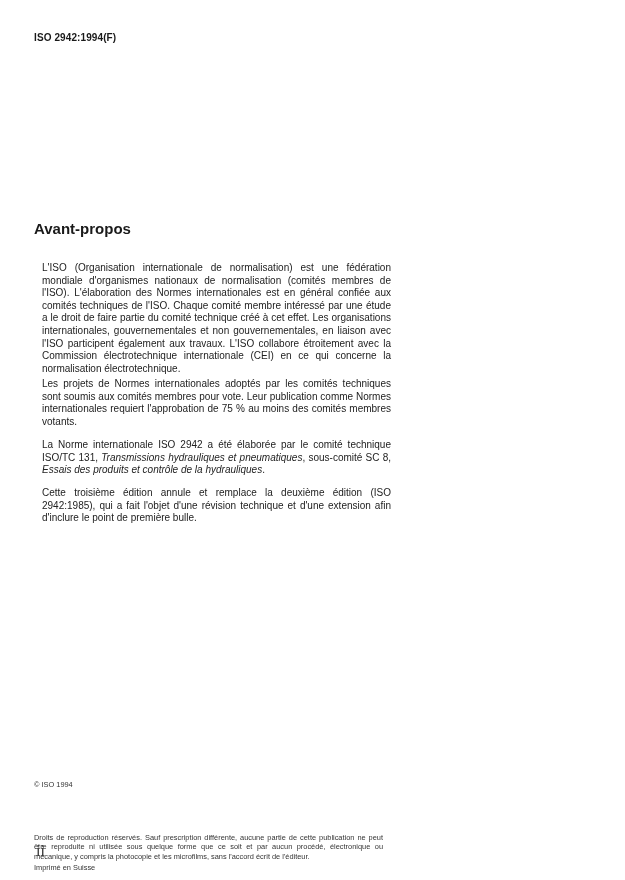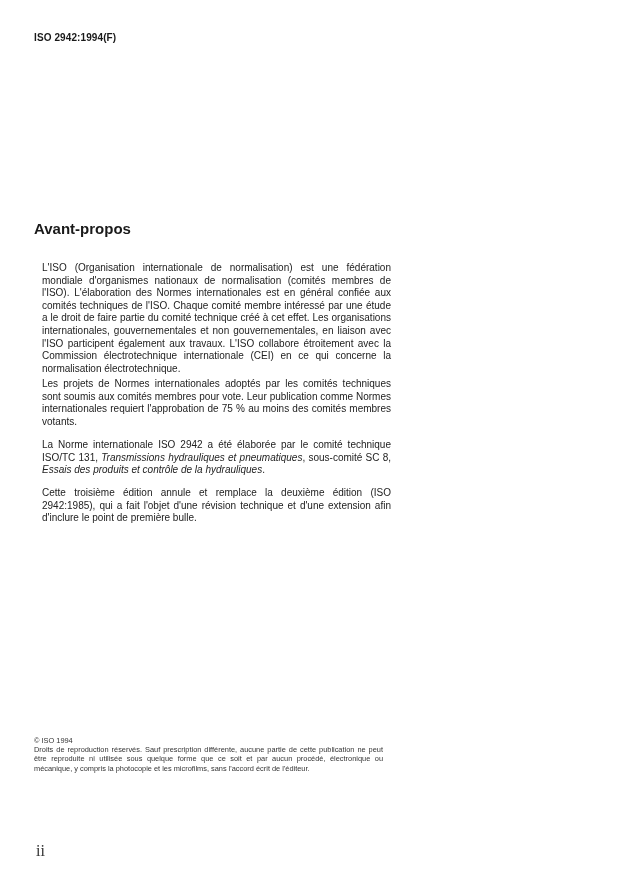--- a/index.html
+++ b/index.html
@@ -6,35 +6,36 @@
   body { width: 625px; height: 880px; position: relative; overflow: hidden; color: #1a1a1a; font-family: "Liberation Sans", sans-serif; }
   .page-header { position: absolute; left: 34px; top: 32px; font-size: 10px; font-weight: bold; letter-spacing: 0.1px; }
   .section-title { position: absolute; left: 34px; top: 220px; font-size: 15px; font-weight: bold; margin: 0; }
   .body-text { position: absolute; left: 34px; width: 349px; font-size: 10px; line-height: 12.6px; text-align: justify; margin: 8px; color: #222; }
   .p1 { top: 254px; }
   .p2 { top: 370px; }
   .p3 { top: 431px; }
   .p4 { top: 479px; }
   em { }
   .copyright { position: absolute; left: 34px; top: 736px; width: 349px; font-size: 7.4px; line-height: 9.2px; color: #333; }
-  .copyright .line { display: block; }
+  .copyright .line { display: block; margin-top: 44px; }
   .copyright .rights { text-align: justify; }
   .copyright .indent { padding-left: 14px; }
   .folio { position: absolute; left: 36px; top: 842px; font-size: 16px; color: #333; font-family: "Liberation Serif", serif; }
 </style>
 </head>
 <body>
 
 <div class="page-header">ISO 2942:1994(F)</div>
 
 <h1 class="section-title">Avant-propos</h1>
 
 <p class="body-text p1">L'ISO (Organisation internationale de normalisation) est une fédération mondiale d'organismes nationaux de normalisation (comités membres de l'ISO). L'élaboration des Normes internationales est en général confiée aux comités techniques de l'ISO. Chaque comité membre intéressé par une étude a le droit de faire partie du comité technique créé à cet effet. Les organisations internationales, gouvernementales et non gouvernementales, en liaison avec l'ISO participent également aux travaux. L'ISO collabore étroitement avec la Commission électrotechnique internationale (CEI) en ce qui concerne la normalisation électrotechnique.</p>
 <p class="body-text p2">Les projets de Normes internationales adoptés par les comités techniques sont soumis aux comités membres pour vote. Leur publication comme Normes internationales requiert l'approbation de 75 % au moins des comités membres votants.</p>
 <p class="body-text p3"><span>La Norme internationale ISO 2942 a été élaborée par le comité technique ISO/TC 131, </span><em>Transmissions hydrauliques et pneumatiques</em><span>, sous-comité SC 8, </span><em>Essais des produits et contrôle de la hydrauliques</em><span>.</span></p>
 <p class="body-text p4">Cette troisième édition annule et remplace la deuxième édition (ISO 2942:1985), qui a fait l'objet d'une révision technique et d'une extension afin d'inclure le point de première bulle.</p>
 
 <div class="copyright">
   <span class="line">©  ISO  1994</span>
   <span class="line rights">Droits de reproduction réservés. Sauf prescription différente, aucune partie de cette publication ne peut être reproduite ni utilisée sous quelque forme que ce soit et par aucun procédé, électronique ou mécanique, y compris la photocopie et les microfilms, sans l'accord écrit de l'éditeur.</span>
+  <span class="line" style="margin-top:2px">Imprimé en Suisse</span>
 </div>
 
 <div class="folio">ii</div>
 
 </body></html>

